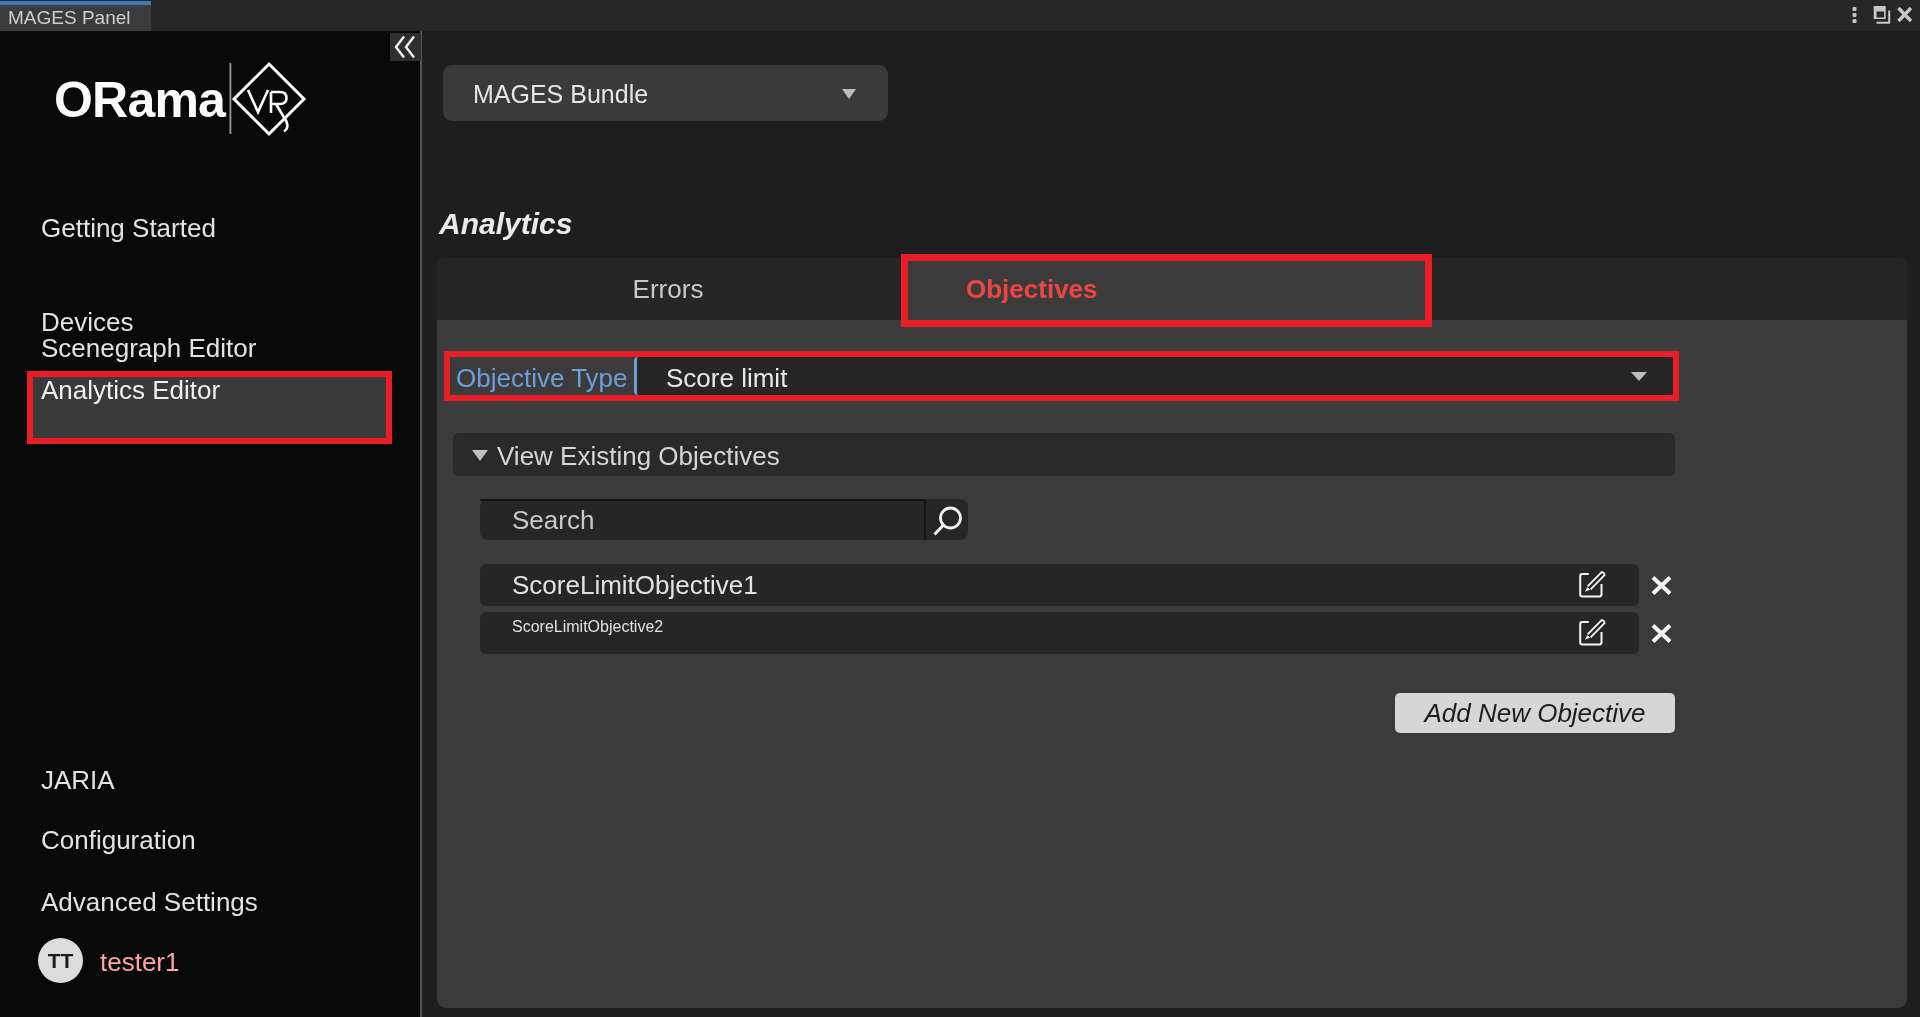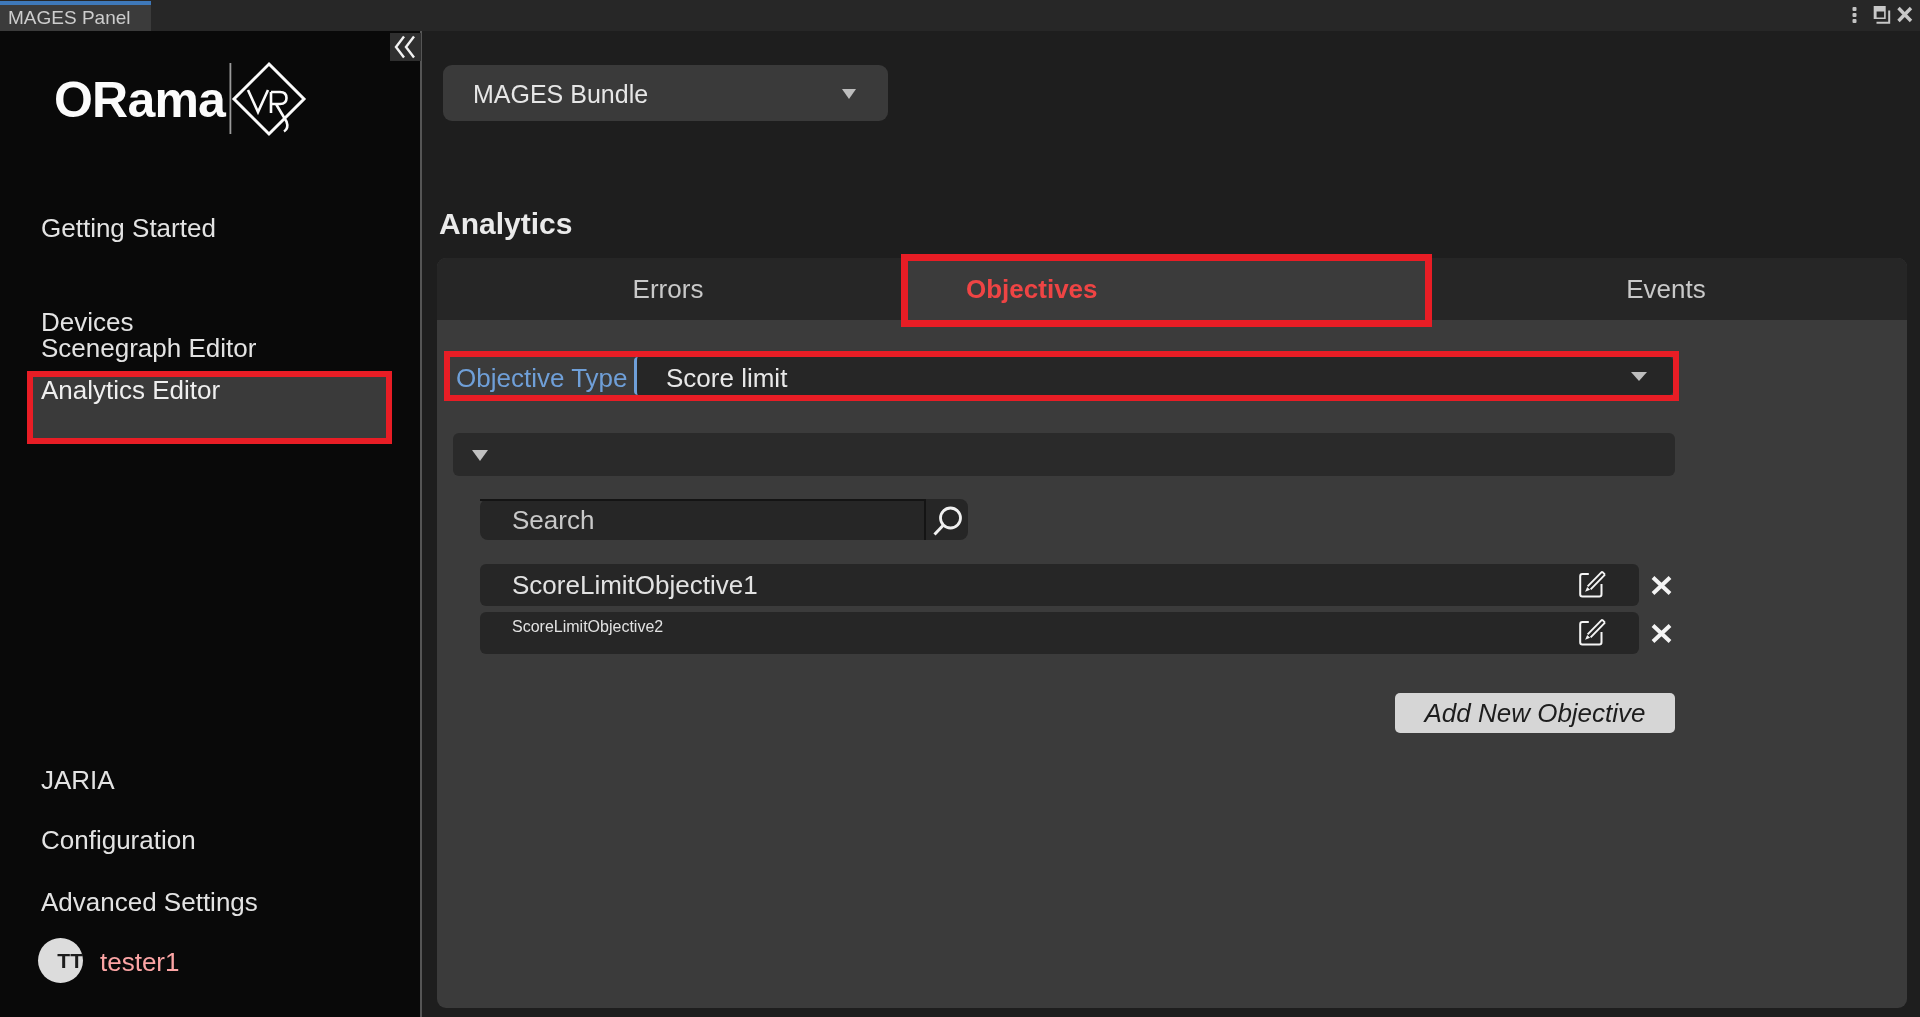--- a/index.html
+++ b/index.html
@@ -49,46 +49,46 @@
   <div class="abs" style="left:41px;top:274px;font-size:26px;color:#e3e3e3;margin-top:33px;">Devices</div>
   <div class="abs" style="left:41px;top:333px;font-size:26px;color:#e3e3e3;">Scenegraph Editor</div>
 
   <div class="abs" style="left:27px;top:371px;width:365px;height:73px;border:6px solid #e81d25;background:#3a3a3a;"></div>
   <div class="abs" style="left:41px;top:375px;font-size:26px;color:#efefef;">Analytics Editor</div>
 
   <div class="abs" style="left:41px;top:765px;font-size:26px;color:#e3e3e3;">JARIA</div>
   <div class="abs" style="left:41px;top:825px;font-size:26px;color:#e3e3e3;">Configuration</div>
   <div class="abs" style="left:41px;top:887px;font-size:26px;color:#e3e3e3;">Advanced Settings</div>
 
-  <div class="abs" style="left:38px;top:938px;width:45px;height:45px;border-radius:50%;background:#dcdcdc;text-align:right;line-height:45px;font-size:21px;font-weight:bold;color:#1c1c1c;">TT</div>
+  <div class="abs" style="left:38px;top:938px;width:45px;height:45px;border-radius:50%;background:#dcdcdc;text-align:center;line-height:45px;font-size:21px;font-weight:bold;color:#1c1c1c;">TT</div>
   <div class="abs" style="left:100px;top:947px;font-size:26px;color:#fca5a5;">tester1</div>
 
   <div class="abs" style="left:443px;top:65px;width:445px;height:56px;background:#3a3a3a;border-radius:9px;"></div>
   <div class="abs" style="left:473px;top:80px;font-size:25px;color:#e6e6e6;">MAGES Bundle</div>
   <div class="abs" style="left:842px;top:89px;width:0;height:0;border-left:7px solid transparent;border-right:7px solid transparent;border-top:10px solid #bdbdbd;"></div>
 
-  <div class="abs" style="left:439px;top:207px;font-size:30px;font-weight:bold;color:#eaeaea;">Analytics</div>
+  <div class="abs" style="left:439px;top:207px;font-size:30px;font-weight:bold;color:#eaeaea;font-style:italic;">Analytics</div>
 
   <div class="abs" style="left:437px;top:258px;width:1470px;height:750px;background:#3b3b3b;border-radius:9px;"></div>
   <div class="abs" style="left:437px;top:258px;width:1470px;height:62px;background:#262626;border-radius:9px 9px 0 0;"></div>
   <div class="abs" style="left:908px;top:258px;width:517px;height:62px;background:#3b3b3b;"></div>
   <div class="abs" style="left:468px;top:258px;width:400px;height:62px;line-height:62px;text-align:center;font-size:26px;color:#c9c9c9;">Errors</div>
   <div class="abs" style="left:966px;top:258px;width:400px;height:62px;line-height:62px;text-align:left;font-size:26px;font-weight:bold;color:#ef4444;">Objectives</div>
-  <div class="abs" style="left:1466px;top:258px;width:400px;height:62px;line-height:62px;text-align:center;font-size:26px;color:#c9c9c9;">Events</div>
 
   <div class="abs" style="left:901px;top:254px;width:531px;height:73px;border:7px solid #e81d25;"></div>
 
   <div class="abs" style="left:444px;top:351px;width:1235px;height:50px;border:6px solid #e81d25;"></div>
   <div class="abs" style="left:456px;top:363px;font-size:26px;color:#6f9fd8;">Objective Type</div>
   <div class="abs" style="left:634px;top:357px;width:1039px;height:38px;background:#262626;border-radius:4px;border-left:3px solid #6f9fd8;"></div>
   <div class="abs" style="left:666px;top:363px;font-size:26px;color:#e8e8e8;">Score limit</div>
   <div class="abs" style="left:1631px;top:372px;width:0;height:0;border-left:8px solid transparent;border-right:8px solid transparent;border-top:9px solid #bdbdbd;"></div>
 
   <div class="abs" style="left:453px;top:433px;width:1222px;height:43px;background:#2a2a2a;border-radius:6px;"></div>
   <div class="abs" style="left:472px;top:450px;width:0;height:0;border-left:8.5px solid transparent;border-right:8.5px solid transparent;border-top:11px solid #c0c0c0;"></div>
+  <div class="abs" style="left:497px;top:441px;font-size:26px;color:#d6d6d6;">View Existing Objectives</div>
 
   <div class="abs" style="left:480px;top:499px;width:488px;height:41px;background:#262626;border-radius:8px;"></div>
   <div class="abs" style="left:480px;top:499px;width:444px;height:1.5px;background:#141414;"></div>
   <div class="abs" style="left:924px;top:499px;width:1.5px;height:41px;background:#141414;"></div>
   <div class="abs" style="left:512px;top:505px;font-size:26px;color:#c9c9c9;">Search</div>
   <svg class="abs" style="left:929px;top:501px;width:40px;height:40px;" viewBox="0 0 40 40">
     <circle cx="21.5" cy="17" r="10" fill="none" stroke="#f0f0f0" stroke-width="2.8"></circle>
     <path d="M14,24.5 L5.5,33.5" stroke="#f0f0f0" stroke-width="3" fill="none"></path>
   </svg>
 

